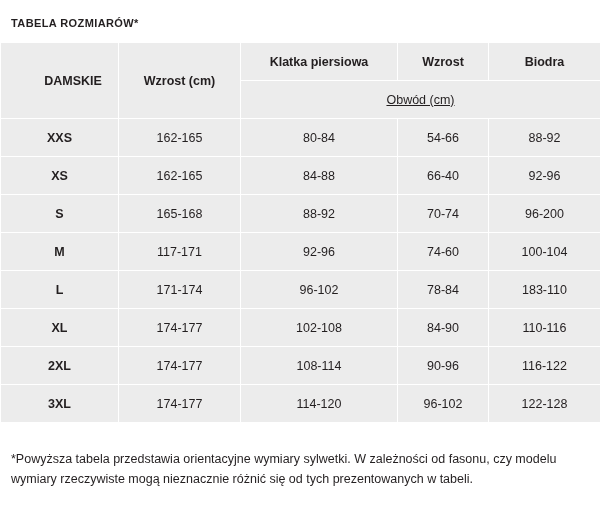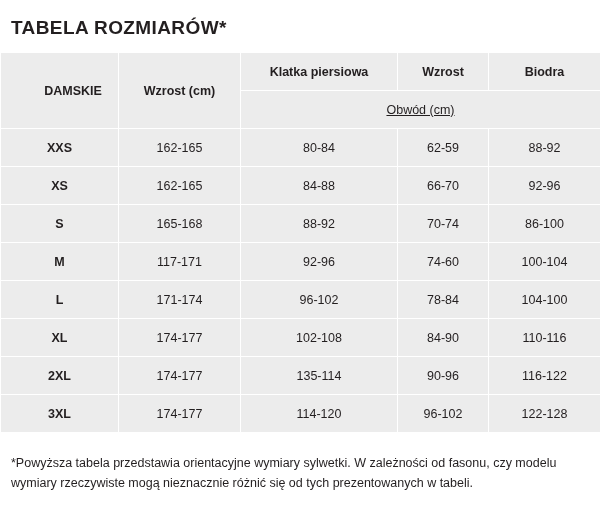--- a/index.html
+++ b/index.html
@@ -14,21 +14,21 @@
     color: #231f20;
     overflow: hidden;
   }
   .page {
     position: relative;
     width: 600px;
     height: 515px;
     box-sizing: border-box;
   }
   .title {
-    font-size: 19px;
+    font-size: 11px;
     font-weight: bold;
     letter-spacing: 0.4px;
     padding: 17px 0 13px 11px;
     color: #231f20;
   }
   table.size-table {
     border-collapse: collapse;
     width: 600px;
     table-layout: fixed;
     background: #ececec;
@@ -58,21 +58,21 @@
   .col-size { width: 118px; }
   .col-height { width: 122px; }
   .col-chest { width: 157px; }
   .col-waist { width: 91px; }
   .col-hips { width: 112px; }
   .h-tall { height: 31px; }
   .h-obwod { height: 29px; text-decoration: underline; }
   .footnote {
     font-size: 12.5px;
     line-height: 20px;
-    padding: 20px 14px 0 11px;
+    padding: 26px 14px 0 11px;
     color: #231f20;
   }
 </style>
 </head>
 <body>
 
 <div class="page">
 
   <div class="title">TABELA ROZMIARÓW*</div>
 
@@ -93,62 +93,62 @@
         <td class="hdr h-tall">Biodra</td>
       </tr>
       <tr>
         <td class="h-obwod" colspan="3">Obwód (cm)</td>
       </tr>
 
       <tr>
         <td class="rowhead">XXS</td>
         <td>162-165</td>
         <td>80-84</td>
-        <td>62-59</td>
+        <td>54-66</td>
         <td>88-92</td>
       </tr>
       <tr>
         <td class="rowhead">XS</td>
         <td>162-165</td>
         <td>84-88</td>
-        <td>66-70</td>
+        <td>66-40</td>
         <td>92-96</td>
       </tr>
       <tr>
         <td class="rowhead">S</td>
         <td>165-168</td>
         <td>88-92</td>
         <td>70-74</td>
-        <td>86-100</td>
+        <td>96-200</td>
       </tr>
       <tr>
         <td class="rowhead">M</td>
         <td>117-171</td>
         <td>92-96</td>
         <td>74-60</td>
         <td>100-104</td>
       </tr>
       <tr>
         <td class="rowhead">L</td>
         <td>171-174</td>
         <td>96-102</td>
         <td>78-84</td>
-        <td>104-100</td>
+        <td>183-110</td>
       </tr>
       <tr>
         <td class="rowhead">XL</td>
         <td>174-177</td>
         <td>102-108</td>
         <td>84-90</td>
         <td>110-116</td>
       </tr>
       <tr>
         <td class="rowhead">2XL</td>
         <td>174-177</td>
-        <td>135-114</td>
+        <td>108-114</td>
         <td>90-96</td>
         <td>116-122</td>
       </tr>
       <tr>
         <td class="rowhead">3XL</td>
         <td>174-177</td>
         <td>114-120</td>
         <td>96-102</td>
         <td>122-128</td>
       </tr>

